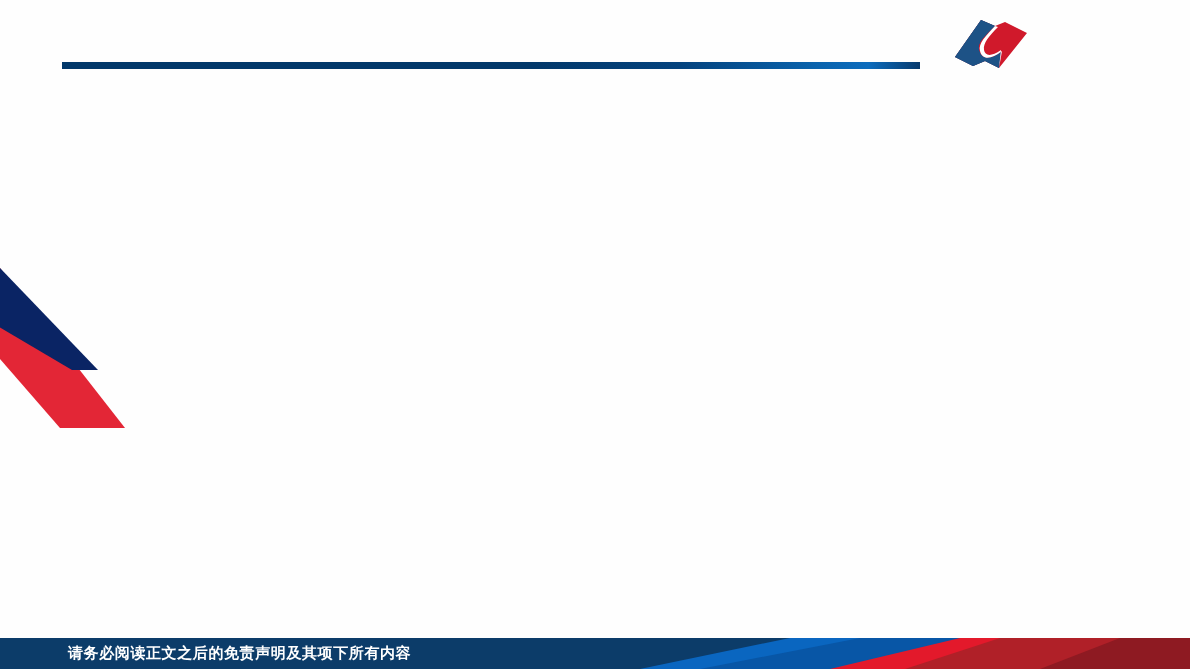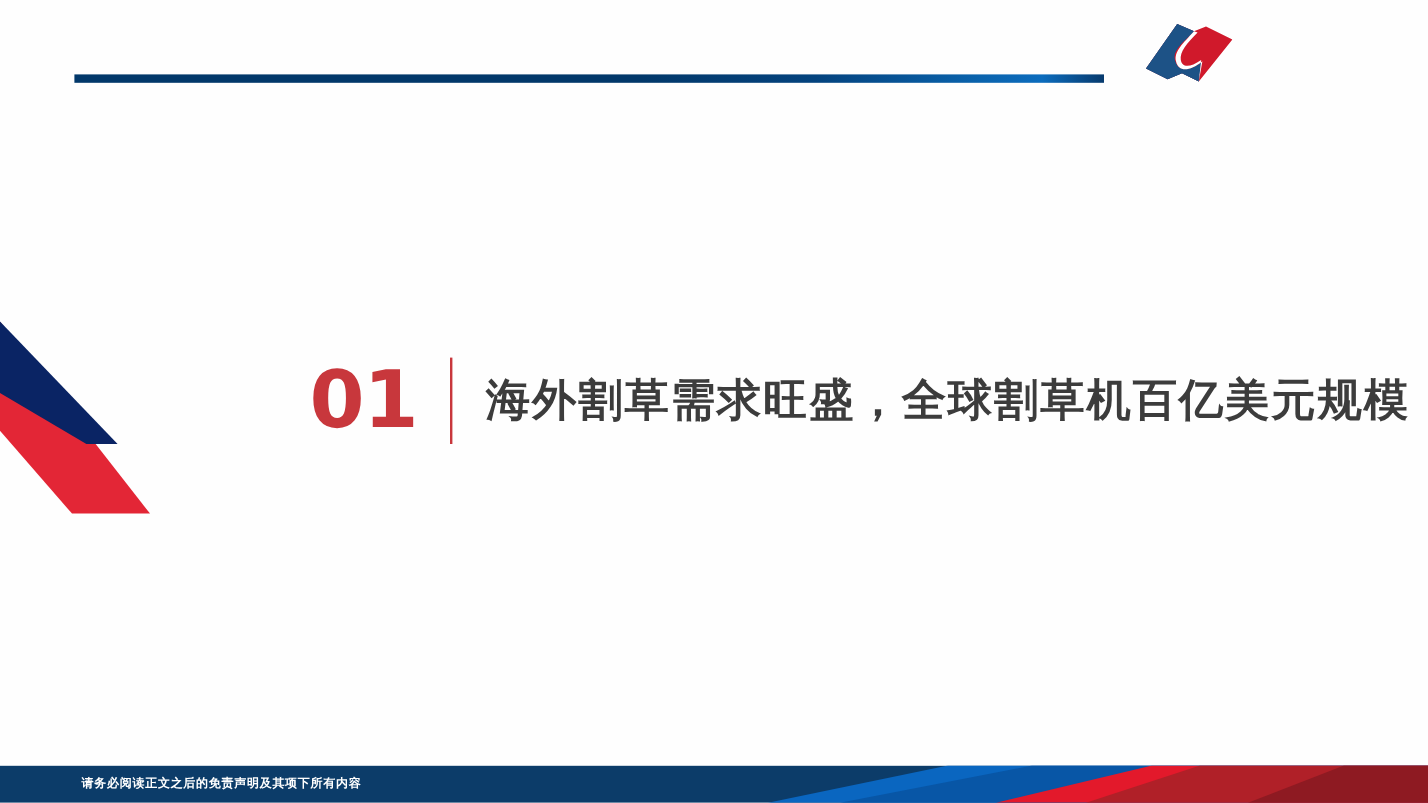--- a/index.html
+++ b/index.html
@@ -129,21 +129,21 @@
     bottom: 0;
     width: 1190px;
     height: 31px;
   }
   .footer-text {
     position: absolute;
     left: 68px;
     top: 0;
     height: 31px;
     line-height: 31px;
-    font-size: 10px;
+    font-size: 15px;
     font-weight: bold;
     color: #ffffff;
     letter-spacing: 0.6px;
     white-space: nowrap;
     font-family: "DejaVu Sans", "Liberation Sans", sans-serif;
     z-index: 3;
   }
   .footer-art {
     position: absolute;
     inset: 0;
@@ -165,25 +165,20 @@
       <path d="M40 10 C 31 20, 23 27, 25 35 C 27 44, 36 44, 47 35 L44 52 L46 34 C 36 41, 30 40, 29 34 C 28 27, 34 20, 43 11 Z" fill="#ffffff"></path>
     </svg>
   </div>
 
   <svg class="deco" viewBox="0 0 200 200">
     <polygon points="-40,0 0,18 98,120 70,120 -40,24" fill="#e32636" transform="translate(0,28)"></polygon>
     <polygon points="-60,0 0,18 125,178 60,178 -60,40" fill="#e32636"></polygon>
     <polygon points="-60,18 0,18 98,120 72,120 -60,42" fill="#0a2464"></polygon>
   </svg>
 
-  <div class="title-row">
-    <div class="section-number">01</div>
-    <div class="title-divider"></div>
-    <div class="section-title">海外割草需求旺盛，全球割草机百亿美元规模</div>
-  </div>
 
   <div class="footer">
     <svg class="footer-art" viewBox="0 0 1190 31" preserveAspectRatio="none">
       <rect x="0" y="0" width="1190" height="31" fill="#0c3c69"></rect>
       <polygon points="640,31 790,0 1190,0 1190,31" fill="#0a66c0"></polygon>
       <polygon points="700,31 860,0 1190,0 1190,31" fill="#0856a6"></polygon>
       <polygon points="830,31 960,0 1190,0 1190,31" fill="#e3192b"></polygon>
       <polygon points="905,31 1000,0 1190,0 1190,31" fill="#b02028"></polygon>
       <polygon points="1040,31 1120,0 1190,0 1190,31" fill="#8e1a22"></polygon>
     </svg>

